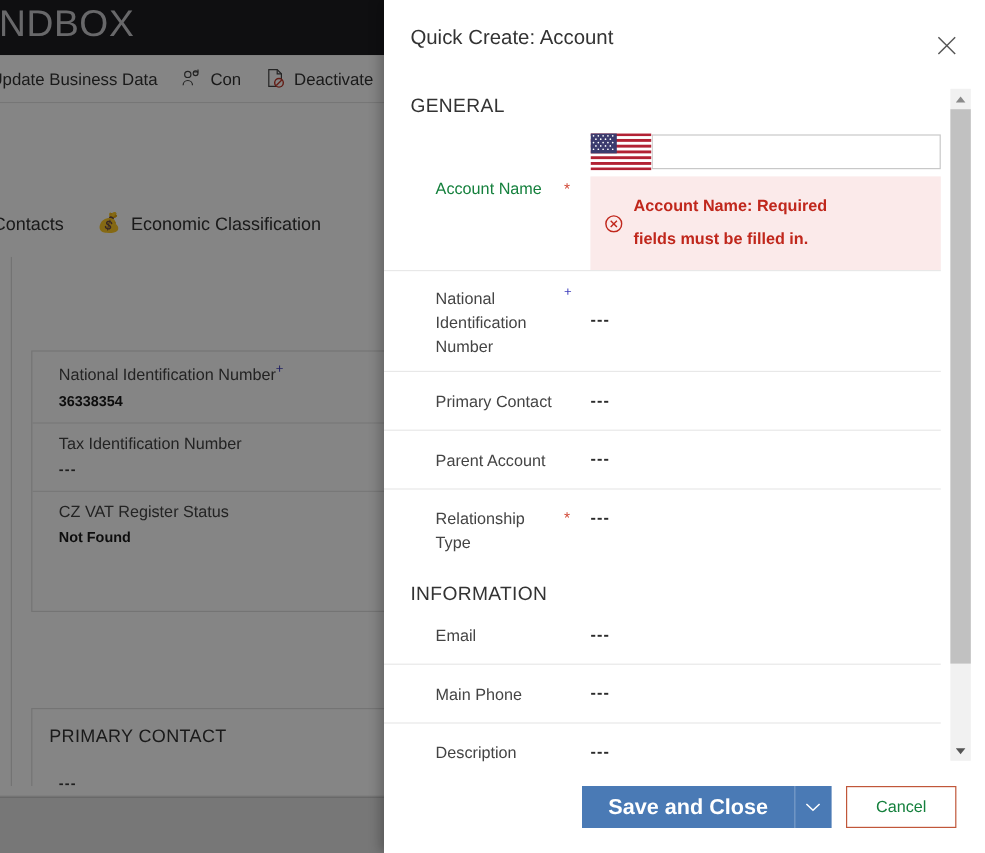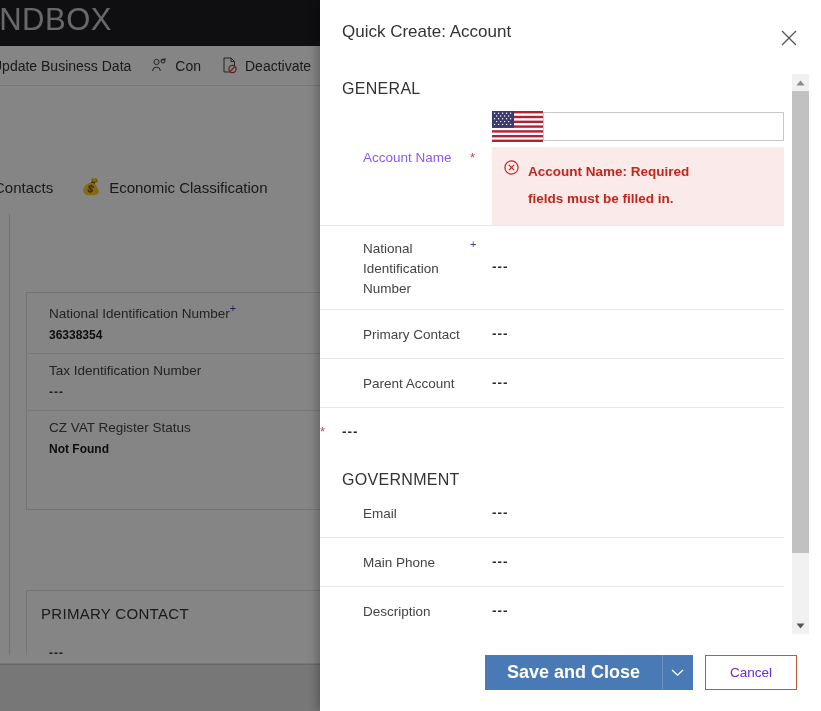--- a/index.html
+++ b/index.html
@@ -252,21 +252,21 @@
   
   .acct-row {
     display: flex;
     align-items: flex-start;
     border-bottom: 1px solid #e8e8e8;
   }
   .acct-left {
     width: 150px;
     flex: 0 0 150px;
     font-size: 13.5px;
-    color: #8b5cf6;
+    color: #15803d;
     padding: 52px 0 10px 43px;
     box-sizing: border-box;
   }
   .acct-star {
     width: 22px;
     flex: 0 0 22px;
     color: #d14836;
     font-size: 13px;
     padding-top: 52px;
   }
@@ -297,21 +297,21 @@
     color: #222;
     padding: 0 7px;
     box-sizing: border-box;
     outline: none;
   }
   .err-box {
     margin-top: 5px;
     background: #fbeaea;
     padding: 11px 14px 13px 12px;
     display: flex;
-    align-items: flex-start;
+    align-items: center;
     gap: 9px;
     box-sizing: border-box;
   }
   .err-icon {
     flex: 0 0 15px;
     width: 15px; height: 15px;
     margin-top: 2px;
   }
   .err-text {
     font-size: 13.5px;
@@ -377,21 +377,21 @@
     border: none;
     border-left: 1px solid #6d93c3;
     width: 31px;
     height: 35px;
     cursor: pointer;
     display: flex; align-items: center; justify-content: center;
   }
   .btn-cancel {
     background: #ffffff;
     border: 1px solid #c0573a;
-    color: #6d28d9;
+    color: #15803d;
     font-family: "Liberation Sans", sans-serif;
     font-size: 13.5px;
     padding: 0 24px;
     height: 35px;
     cursor: pointer;
   }
 </style>
 </head>
 <body>
 
@@ -569,25 +569,26 @@
           <div class="q-value">---</div>
         </div>
 
         <div class="q-row">
           <div class="q-label">Parent Account</div>
           <div class="q-star"></div>
           <div class="q-value">---</div>
         </div>
 
         <div class="q-row noborder">
+          <div class="q-label">Relationship Type</div>
           <div class="q-star">*</div>
           <div class="q-value">---</div>
         </div>
 
-        <div class="section-hdr" style="padding-top:14px;">GOVERNMENT</div>
+        <div class="section-hdr" style="padding-top:14px;">INFORMATION</div>
 
         <div class="q-row">
           <div class="q-label">Email</div>
           <div class="q-star"></div>
           <div class="q-value">---</div>
         </div>
 
         <div class="q-row">
           <div class="q-label">Main Phone</div>
           <div class="q-star"></div>

